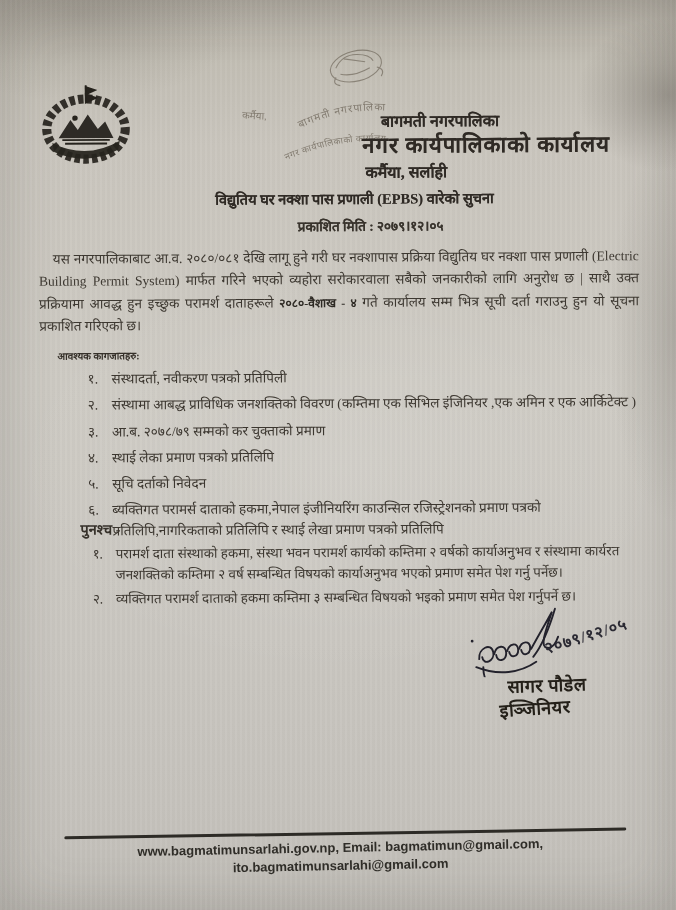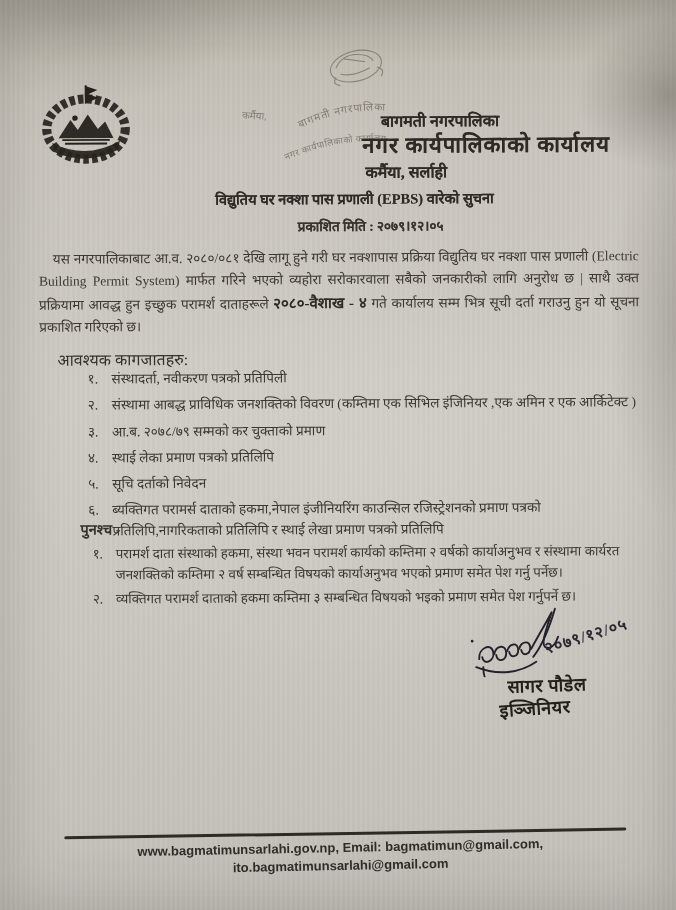--- a/index.html
+++ b/index.html
@@ -33,22 +33,22 @@
   .hline{position:absolute;left:0;width:676px;text-align:center;font-weight:bold;color:#2f2a25;text-shadow:0 0 .5px rgba(47,42,37,.6);}
   .h-muni{top:110px;padding-left:104px;font-size:16px;}
   .h-office{top:129px;padding-left:150px;font-size:22px;letter-spacing:1px;}
   .h-addr{top:161px;padding-left:70px;font-size:16px;}
   .h-subj{top:188px;padding-left:18px;font-size:14.5px;}
   .h-pub{top:217px;padding-left:34px;font-size:13.5px;font-weight:bold;color:#38332c;}
 
   
   .bodytext{position:absolute;left:40px;top:247px;width:600px;font-size:13.6px;line-height:22.4px;text-align:justify;color:#3d3831;}
   .bodytext .indent{display:inline-block;width:14px;}
-  .b-strong{font-weight:bold;font-size:15px;color:#2e2a24;}
-  .sec-head{position:absolute;left:58px;top:347px;font-size:16px;font-weight:normal;color:#36312a;}
+  .b-strong{font-weight:bold;font-size:12px;color:#2e2a24;}
+  .sec-head{position:absolute;left:58px;top:347px;font-size:10px;font-weight:bold;color:#36312a;}
 
   .doclist{position:absolute;left:88px;top:368px;width:556px;}
   .doclist .row{display:flex;margin-bottom:5.5px;font-size:13.6px;line-height:20.8px;color:#3c3730;}
   .doclist .num{width:24px;flex:0 0 24px;}
   .doclist .txt{flex:1;}
 
   .ps-head{position:absolute;left:80px;top:517px;font-size:14.5px;font-weight:bold;color:#36312a;}
   .pslist{position:absolute;left:92px;top:543px;width:552px;}
   .pslist .row{display:flex;margin-bottom:4px;font-size:13.4px;line-height:20.6px;color:#3c3730;}
   .pslist .num{width:23px;flex:0 0 23px;}

